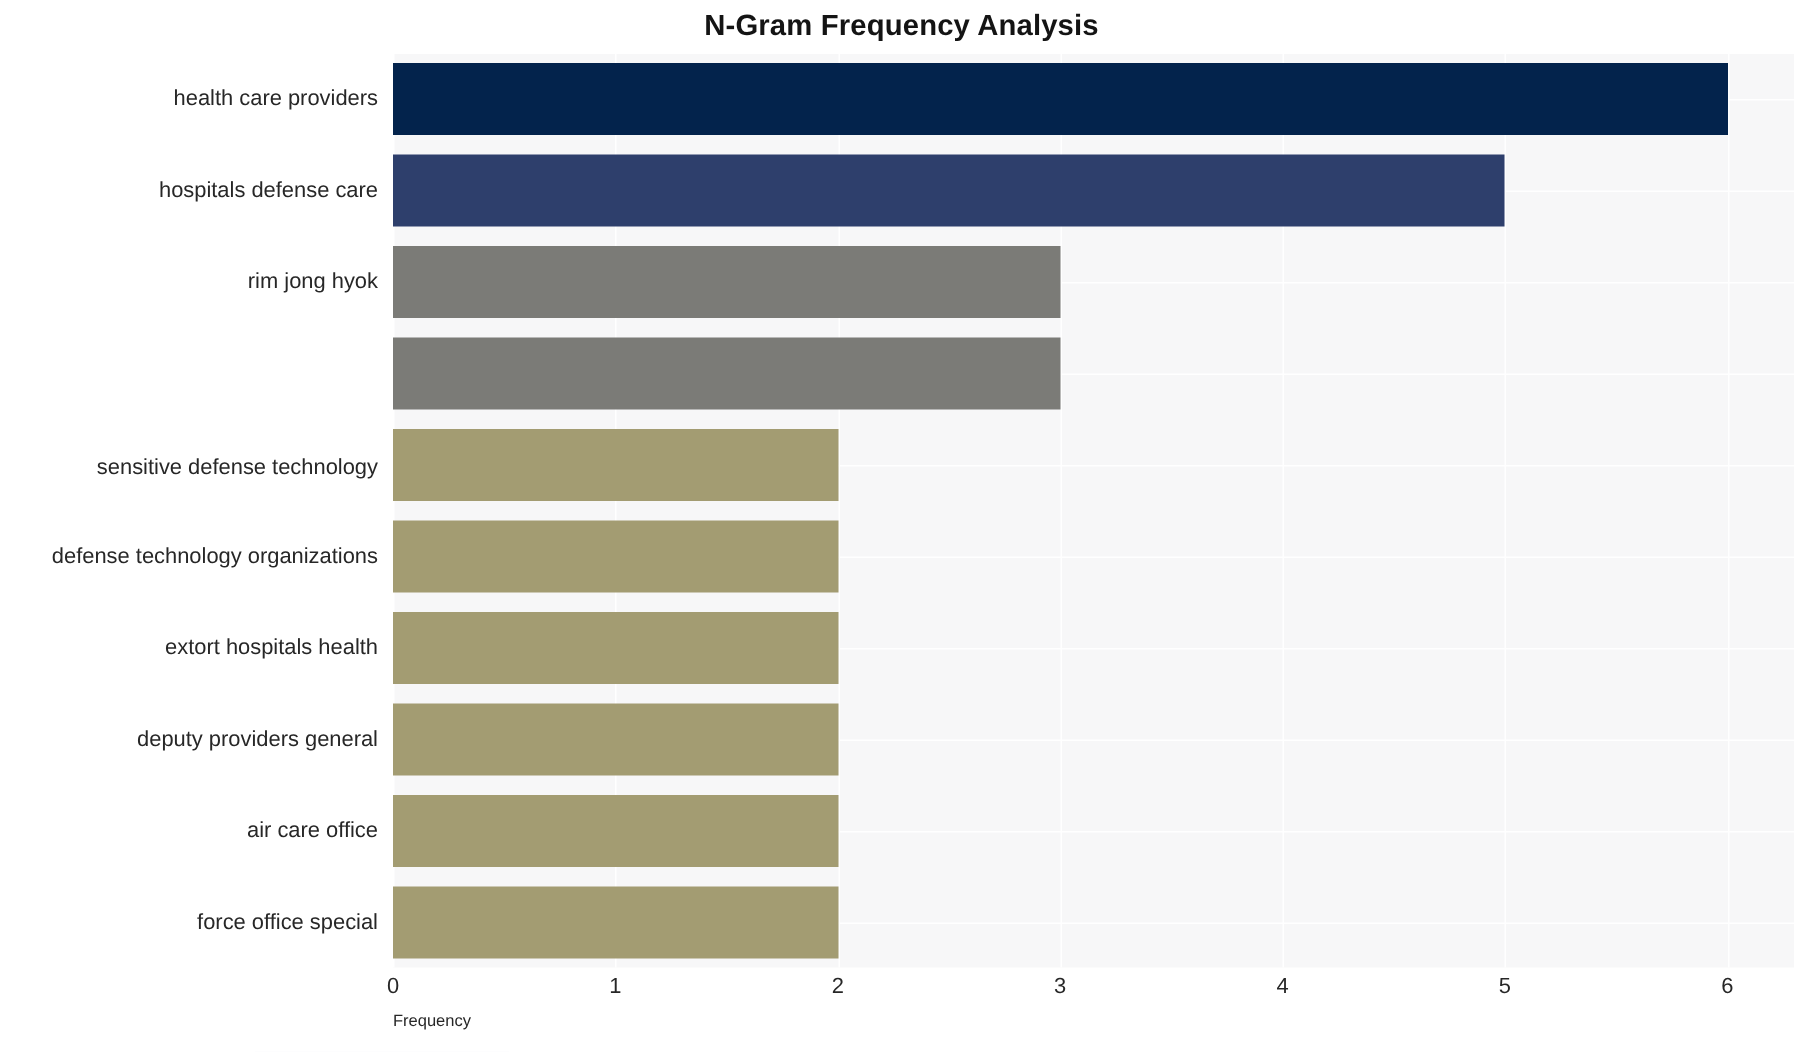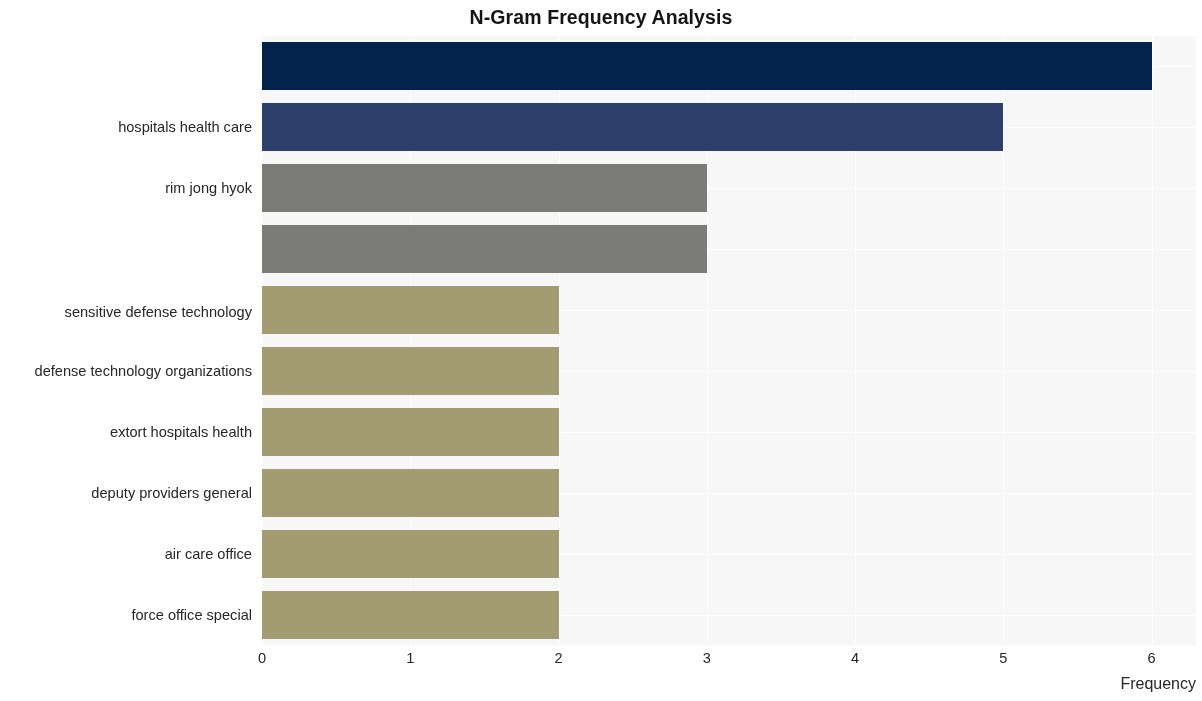--- a/index.html
+++ b/index.html
@@ -87,22 +87,22 @@
     top: 0;
     font-size: 14.6px;
     color: #272727;
     transform: translateX(-50%);
   }
   #xaxis-title {
     position: absolute;
     left: 262px;
     top: 675px;
     width: 934px;
-    text-align: right;
-    font-size: 16px;
+    text-align: left;
+    font-size: 11px;
     color: #272727;
   }
 </style>
 </head>
 <body>
 
 <div id="figure" style="background: rgb(255, 255, 255); padding-left: 31px;">
 
   <div id="chart-title">N-Gram Frequency Analysis</div>
 
@@ -136,21 +136,22 @@
         <div class="bar" title="sensitive defense technology: 2" style="width: 296.508px; top: 250.05px; background: rgb(163, 156, 114);"></div>
         <div class="bar" title="defense technology organizations: 2" style="width: 296.508px; top: 310.95px; background: rgb(163, 156, 114);"></div>
         <div class="bar" title="extort hospitals health: 2" style="width: 296.508px; top: 371.85px; background: rgb(163, 156, 114);"></div>
         <div class="bar" title="deputy attorney general: 2" style="width: 296.508px; top: 432.75px; background: rgb(163, 156, 114);"></div>
         <div class="bar" title="air force office: 2" style="width: 296.508px; top: 493.65px; background: rgb(163, 156, 114);"></div>
         <div class="bar" title="force office special: 2" style="width: 296.508px; top: 554.55px; background: rgb(163, 156, 114);"></div>
       </div>
   </div>
 
   <div id="ylabels">
-      <div class="ytick" style="top: 91.35px;">hospitals health care</div>
+      <div class="ytick" style="top: 30.45px;">health care providers</div>
+      <div class="ytick" style="top: 91.35px;">hospitals defense care</div>
       <div class="ytick" style="top: 152.25px; margin-left: 24px;">rim jong hyok</div>
       <div class="ytick" style="top: 276px;">sensitive defense technology</div>
       <div class="ytick" style="top: 334.95px; margin-left: 48px;">defense technology organizations</div>
       <div class="ytick" style="top: 395.85px;">extort hospitals health</div>
       <div class="ytick" style="top: 456.75px;">deputy providers general</div>
       <div class="ytick" style="top: 517.65px;">air care office</div>
       <div class="ytick" style="top: 578.55px; margin-left: 32px;">force office special</div>
     </div>
 
   <div id="xlabels">

